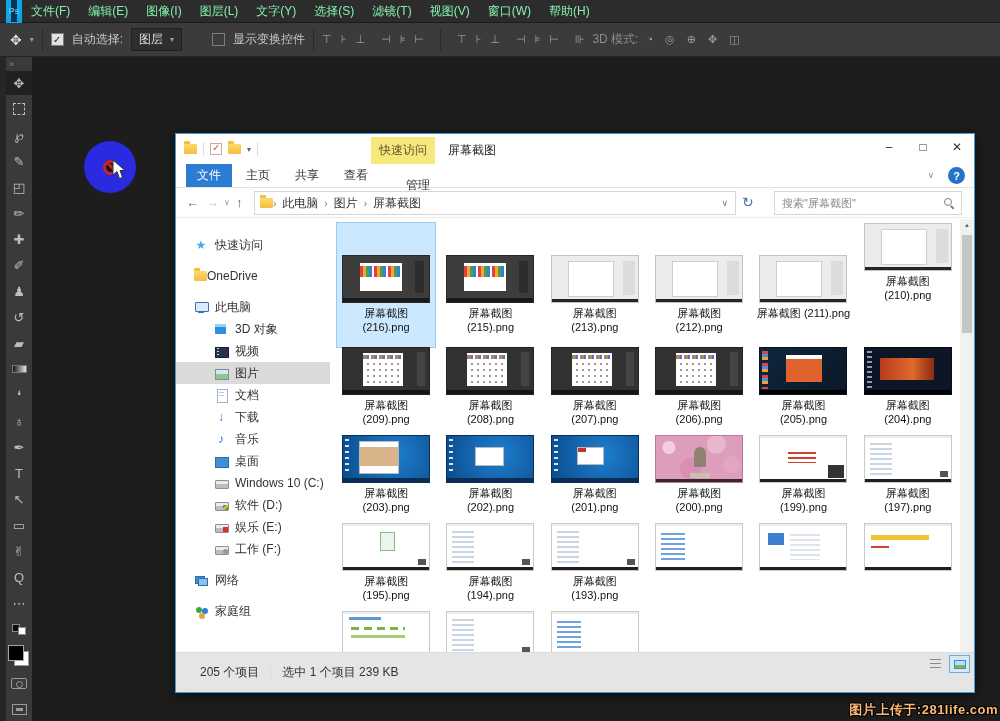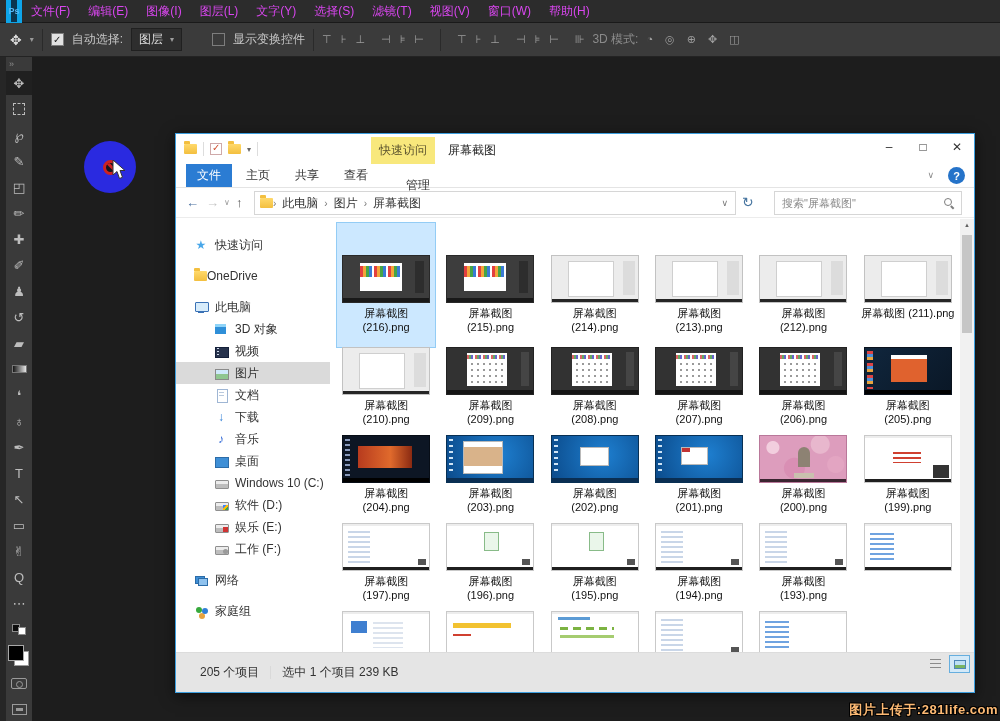--- a/index.html
+++ b/index.html
@@ -5,21 +5,21 @@
   html,body{margin:0;padding:0;width:1000px;height:721px;overflow:hidden;}
   *{box-sizing:border-box;}
   .stage{position:relative;width:1000px;height:721px;background:#1d1d1d;
          font-family:"Liberation Sans","DejaVu Sans",sans-serif;-webkit-font-smoothing:antialiased;}
 
   
   .ps-menubar{position:absolute;top:0;left:0;right:0;height:23px;background:#2c2c2c;
               border-bottom:1px solid #1a1a1a;display:flex;align-items:center;padding-left:6px;}
   .ps-logo{width:16px;height:32px;background:#0a3550;border:5px solid #0ea5e9;border-radius:2px;
            color:#55b8f5;font-size:9px;font-weight:bold;display:flex;align-items:center;justify-content:center;flex:none;}
-  .ps-menu-item{color:#d946ef;font-size:12px;padding:0 9px;line-height:22px;white-space:nowrap;}
+  .ps-menu-item{color:#86efac;font-size:12px;padding:0 9px;line-height:22px;white-space:nowrap;}
 
   .ps-options{position:absolute;top:23px;left:0;right:0;height:34px;background:#3b3b3b;
               border-bottom:1px solid #232323;display:flex;align-items:center;gap:8px;padding-left:10px;color:#c6c6c6;font-size:12px;}
   .opt-sep{width:1px;height:22px;background:#2a2a2a;flex:none;}
   .tool-caret{font-size:8px;color:#9a9a9a;}
   .cbx{width:13px;height:13px;border:1px solid #7d7d7d;display:flex;align-items:center;justify-content:center;
        font-size:10px;flex:none;background:#3b3b3b;color:transparent;}
   .cbx.checked{background:#e2e2e2;color:#222;}
   .dd{background:#2e2e2e;border:1px solid #202020;color:#ddd;padding:2px 7px;display:flex;gap:7px;align-items:center;}
   .dd .caret{font-size:8px;color:#9d9d9d;}
@@ -496,24 +496,20 @@
         <div class="tile row1 selected">
           <div class="thumb th-ps-dark"></div>
           <div class="fname">屏幕截图 (216).png</div>
         </div>
         <div class="tile row1">
           <div class="thumb th-ps-dark"></div>
           <div class="fname">屏幕截图 (215).png</div>
         </div>
         <div class="tile row1">
           <div class="thumb th-light-ui"></div>
-          <div class="fname">屏幕截图 (214).png</div>
-        </div>
-        <div class="tile row1">
-          <div class="thumb th-light-ui"></div>
           <div class="fname">屏幕截图 (213).png</div>
         </div>
         <div class="tile row1">
           <div class="thumb th-light-ui"></div>
           <div class="fname">屏幕截图 (212).png</div>
         </div>
         <div class="tile row1">
           <div class="thumb th-light-ui"></div>
           <div class="fname">屏幕截图 (211).png</div>
         </div>
@@ -561,24 +557,20 @@
           <div class="thumb th-blossom"></div>
           <div class="fname">屏幕截图 (200).png</div>
         </div>
         <div class="tile">
           <div class="thumb th-web-red web"></div>
           <div class="fname">屏幕截图 (199).png</div>
         </div>
         <div class="tile">
           <div class="thumb th-web-light web"></div>
           <div class="fname">屏幕截图 (197).png</div>
-        </div>
-        <div class="tile">
-          <div class="thumb th-web-doc web"></div>
-          <div class="fname">屏幕截图 (196).png</div>
         </div>
         <div class="tile">
           <div class="thumb th-web-doc web"></div>
           <div class="fname">屏幕截图 (195).png</div>
         </div>
         <div class="tile">
           <div class="thumb th-web-light web"></div>
           <div class="fname">屏幕截图 (194).png</div>
         </div>
         <div class="tile">

